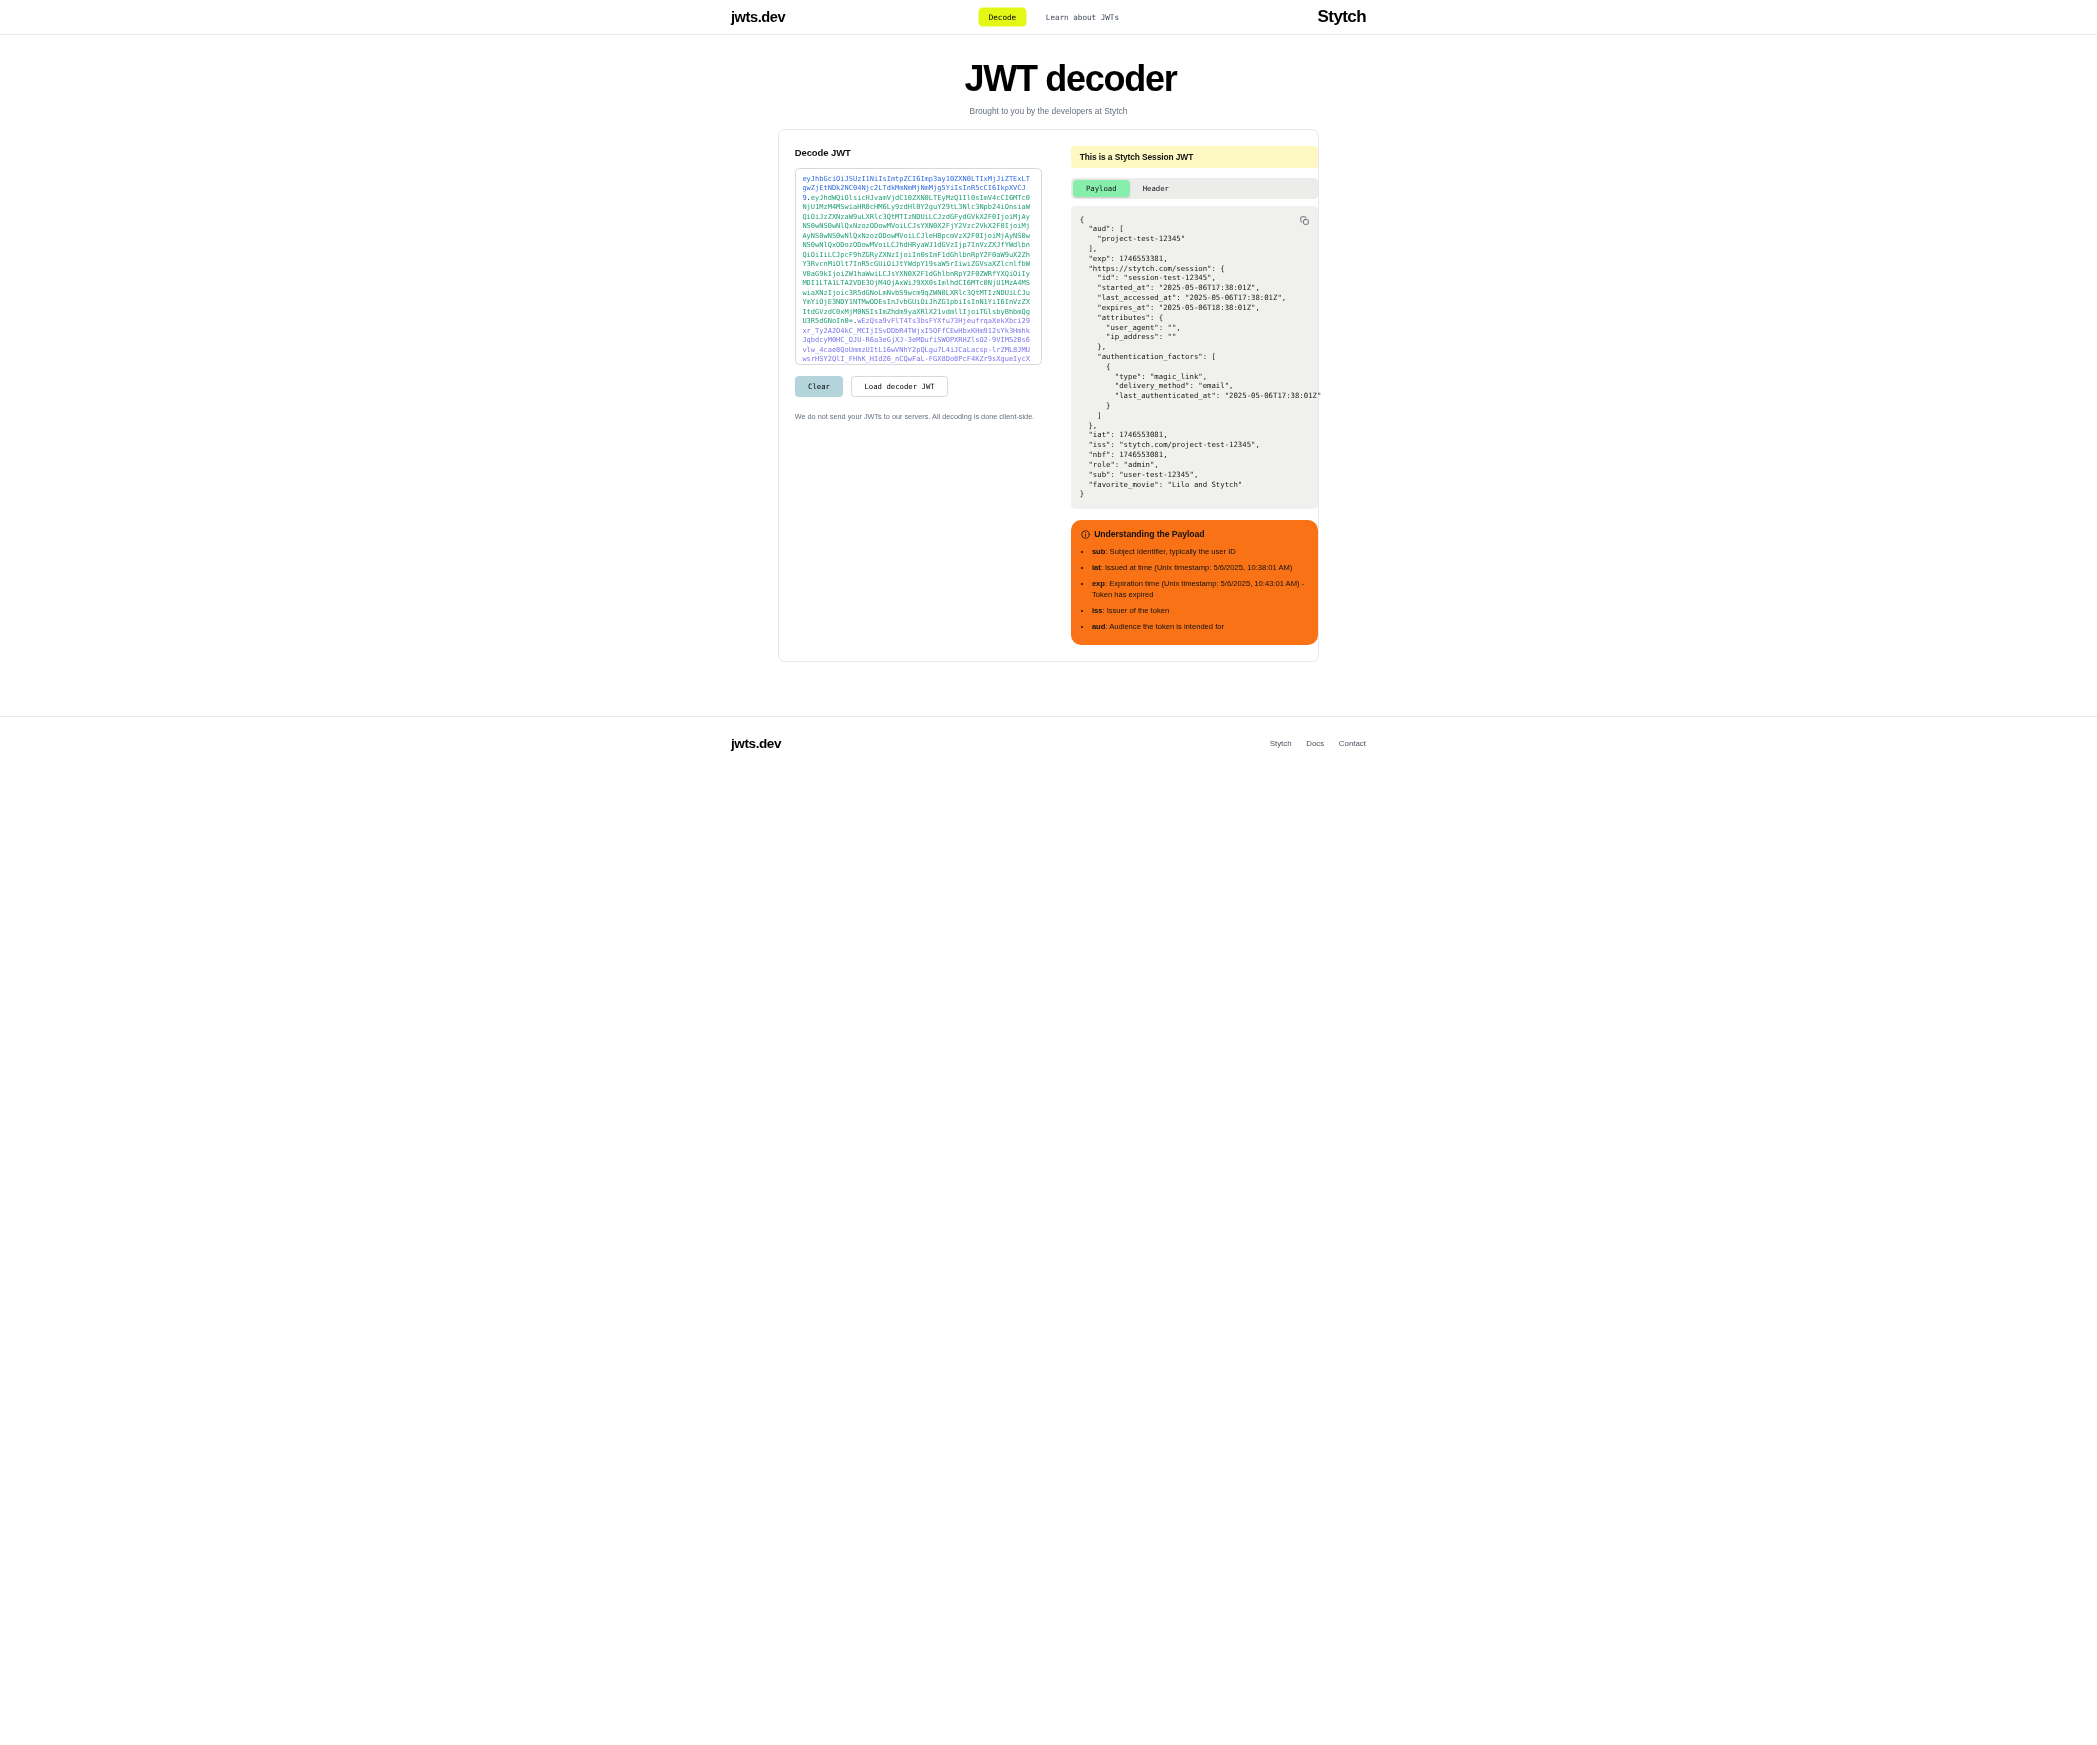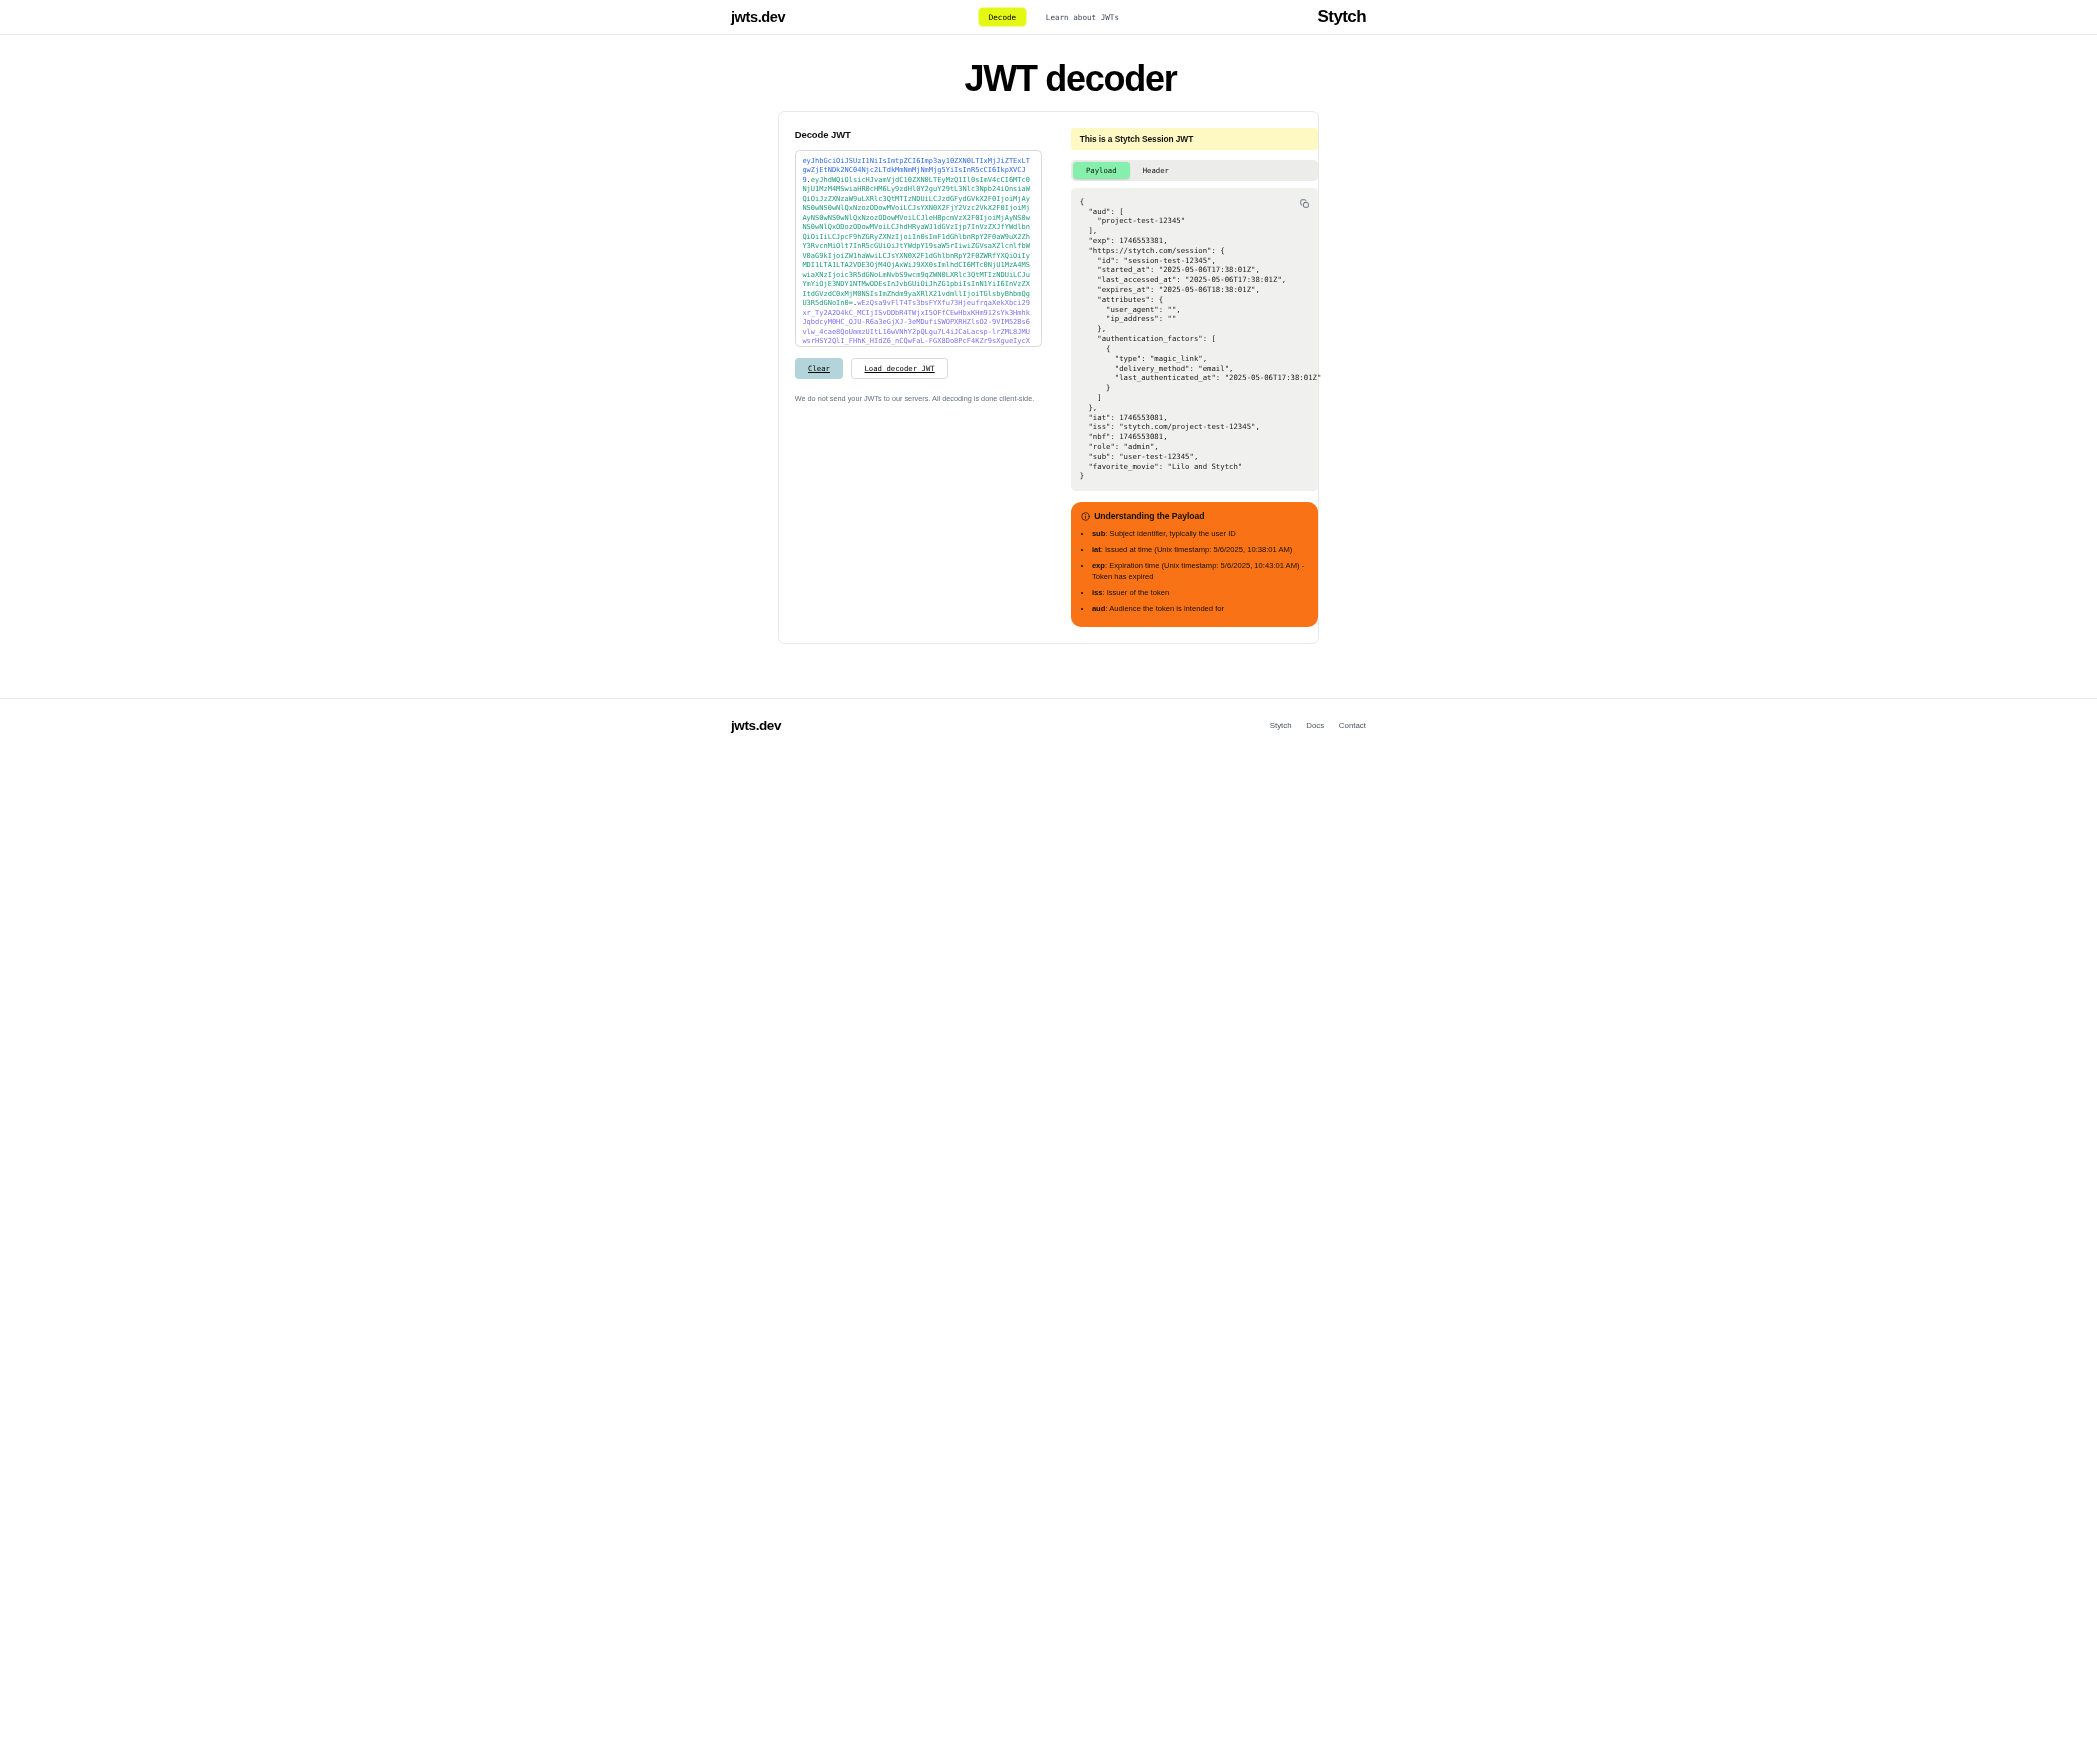--- a/index.html
+++ b/index.html
@@ -27,21 +27,21 @@
   .col { width:247px; flex:0 0 247px; }
 
   .section-heading { font-size:9.5px; font-weight:700; letter-spacing:-0.01em; margin:1.1px 0 10px; }
 
   .jwt-box { width:247px; height:197px; border:0.6px solid #d8d9d8; border-radius:4.5px; padding:5.6px 6.7px; overflow:hidden;
              font-family:"DejaVu Sans Mono","Liberation Mono",monospace; font-size:7px; line-height:1.36;
              word-break:break-all; white-space:pre-wrap; cursor:text; }
   .jwt-dot { color:#111; }
 
   .btn-row { display:flex; gap:7.9px; margin-top:11.2px; }
-  .btn { font-family:"DejaVu Sans Mono","Liberation Mono",monospace; font-size:7.3px; border-radius:3.4px; padding:5px 12.3px; cursor:pointer;text-decoration:underline; }
+  .btn { font-family:"DejaVu Sans Mono","Liberation Mono",monospace; font-size:7.3px; border-radius:3.4px; padding:5px 12.3px; cursor:pointer; }
   .btn-clear { background:#b2d4da; border:0.6px solid #b2d4da; color:#000; }
   .btn-load { background:#fff; border:0.6px solid #d8d9d8; color:#000; }
 
   .privacy { margin-top:14.6px; font-size:7.3px; color:#64707e; }
 
   
   .banner { background:#fef9c3; border-radius:3.4px; padding:6.2px 9px; font-size:8.4px; font-weight:700; letter-spacing:-0.01em; }
   .tabs { margin-top:9.5px; background:#ececeb; border-radius:4.5px; padding:2.2px; display:flex; align-items:center; }
   .tab { font-family:"DejaVu Sans Mono","Liberation Mono",monospace; font-size:7.3px; padding:3.9px 13px; border-radius:3.9px; border:none; background:transparent; color:#111; cursor:pointer; }
   .tab.active { background:#86efac; box-shadow:0 0.6px 1.7px rgba(0,0,0,0.12); }
@@ -72,20 +72,21 @@
     <nav class="main-nav">
       <button class="nav-pill">Decode</button>
       <a class="nav-link">Learn about JWTs</a>
     </nav>
     <div class="brand">Stytch</div>
   </div>
 </header>
 
 <section class="hero">
   <h1 class="hero-title">JWT decoder</h1>
+  <p class="hero-sub">Brought to you by the developers at Stytch</p>
 </section>
 
 <main class="card">
   <div class="card-grid">
 
     <div class="col">
       <h2 class="section-heading">Decode JWT</h2>
       <div class="jwt-box"><span style="color:#2f6ae1">eyJhbGciOiJSUzI1NiIsImtpZCI6Imp3ay10ZXN0LTIxMjJiZTExLTgwZjEtNDk2NC04Njc2LTdkMmNmMjNmMjg5YiIsInR5cCI6IkpXVCJ9</span><span class="jwt-dot">.</span><span style="color:#1f9d78">eyJhdWQiOlsicHJvamVjdC10ZXN0LTEyMzQ1Il0sImV4cCI6MTc0NjU1MzM4MSwiaHR0cHM6Ly9zdHl0Y2guY29tL3Nlc3Npb24iOnsiaWQiOiJzZXNzaW9uLXRlc3QtMTIzNDUiLCJzdGFydGVkX2F0IjoiMjAyNS0wNS0wNlQxNzozODowMVoiLCJsYXN0X2FjY2Vzc2VkX2F0IjoiMjAyNS0wNS0wNlQxNzozODowMVoiLCJleHBpcmVzX2F0IjoiMjAyNS0wNS0wNlQxODozODowMVoiLCJhdHRyaWJ1dGVzIjp7InVzZXJfYWdlbnQiOiIiLCJpcF9hZGRyZXNzIjoiIn0sImF1dGhlbnRpY2F0aW9uX2ZhY3RvcnMiOlt7InR5cGUiOiJtYWdpY19saW5rIiwiZGVsaXZlcnlfbWV0aG9kIjoiZW1haWwiLCJsYXN0X2F1dGhlbnRpY2F0ZWRfYXQiOiIyMDI1LTA1LTA2VDE3OjM4OjAxWiJ9XX0sImlhdCI6MTc0NjU1MzA4MSwiaXNzIjoic3R5dGNoLmNvbS9wcm9qZWN0LXRlc3QtMTIzNDUiLCJuYmYiOjE3NDY1NTMwODEsInJvbGUiOiJhZG1pbiIsInN1YiI6InVzZXItdGVzdC0xMjM0NSIsImZhdm9yaXRlX21vdmllIjoiTGlsbyBhbmQgU3R5dGNoIn0=</span><span class="jwt-dot">.</span><span style="color:#7c74ec">wEzQsa9vFlT4Ts3bsFYXfu73HjeufrqaXekXbci29xr_Ty2A2O4kC_MCIjISvDDbR4TWjxI5OFfCEwHbxKHm912sYk3HmhkJqbdcyM0HC_OJU-R6a3eGjXJ-3eMDufiSWOPXRHZlsO2-9VIM52Bs6vlw_4cae8QoUmmzUItL16wVNhY2pQLgu7L4iJCaLacsp-lrZML8JMUwsrHSY2QlI_FHhK_HIdZ6_nCQwFaL-FGX8Do8PcF4KZr9sXgueIycXDMcjeTMWf4kvJlnsGfuRor6SQyMQa23YHpIf1yvqxe4CFY0JGTYNrmRw_4bb5HRSE_MC5Egfzug_ZQxWanbdg</span></div>
       <div class="btn-row">
         <button class="btn btn-clear">Clear</button>

